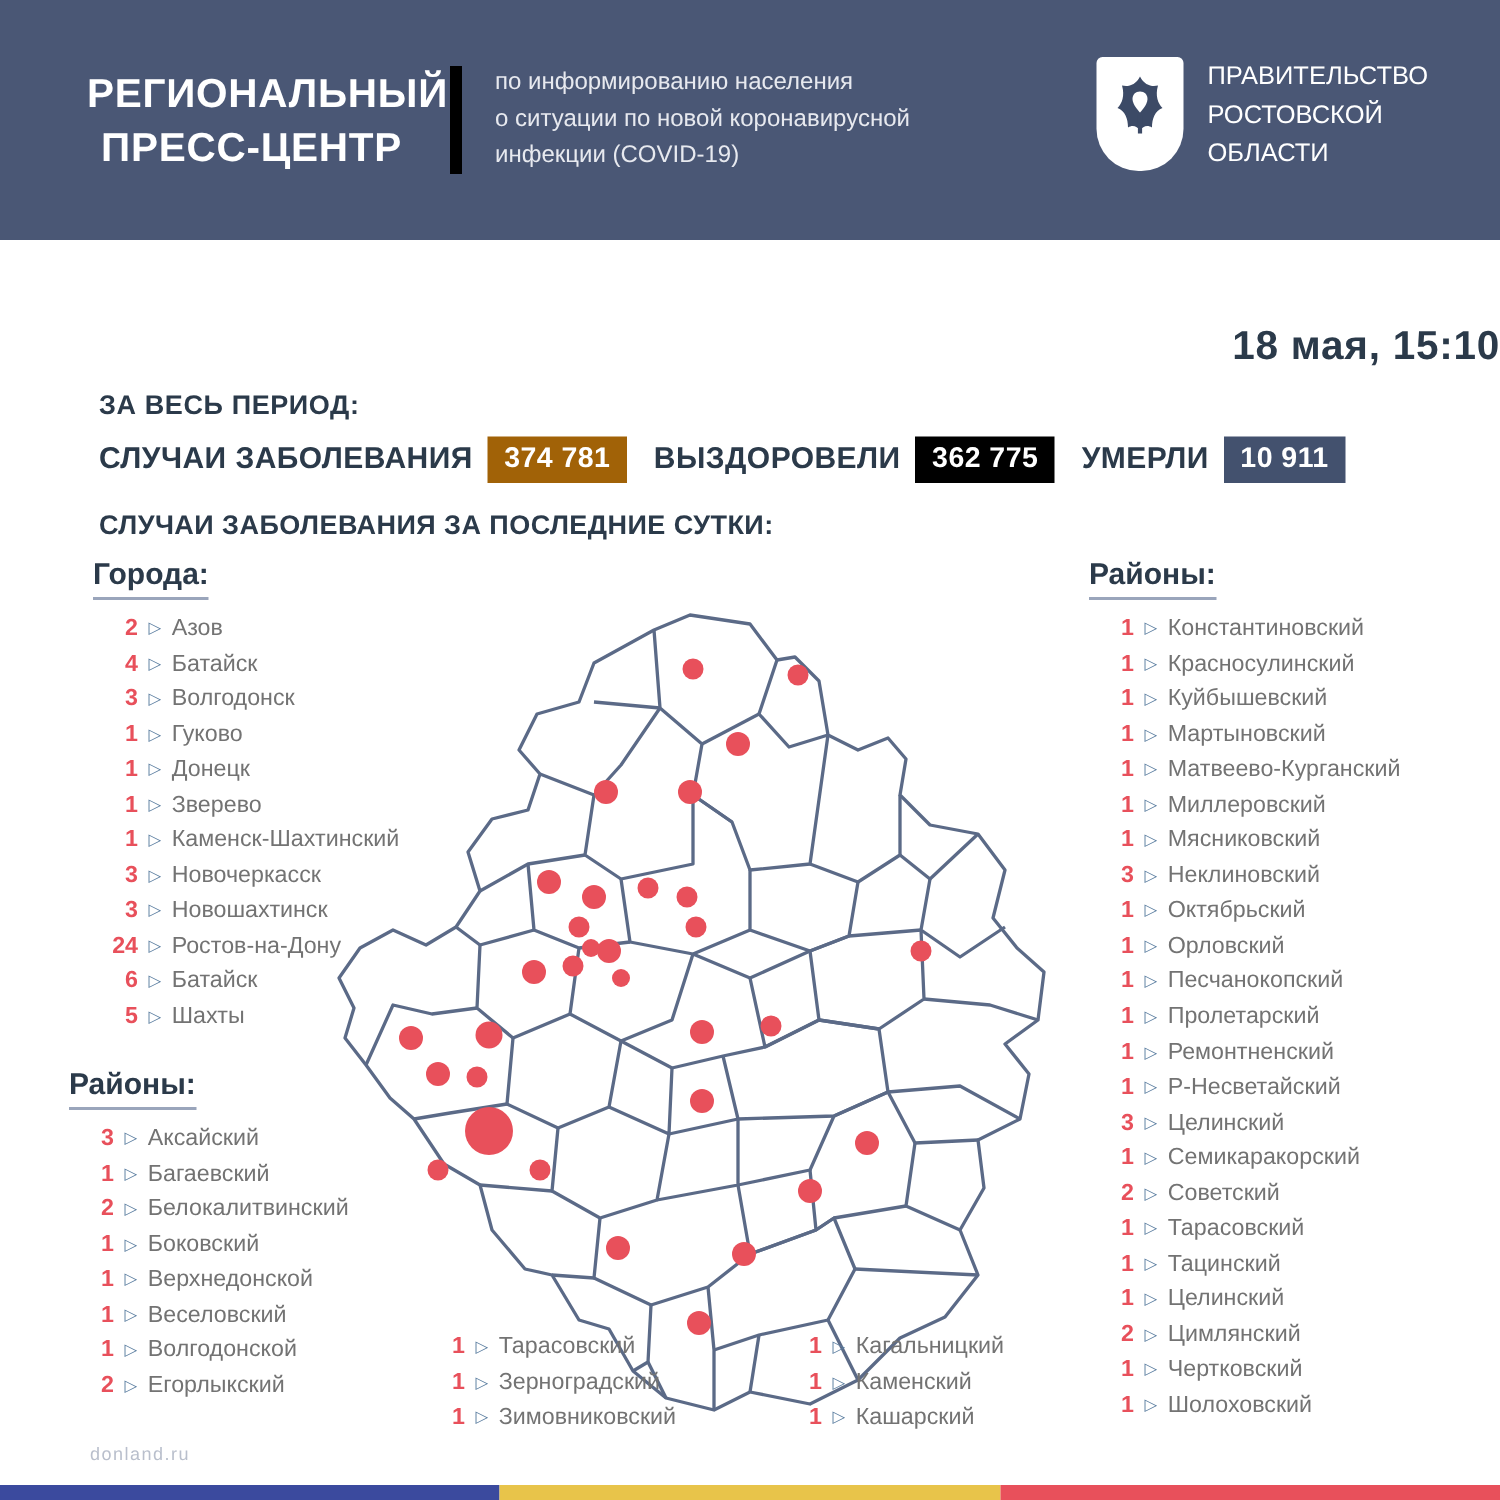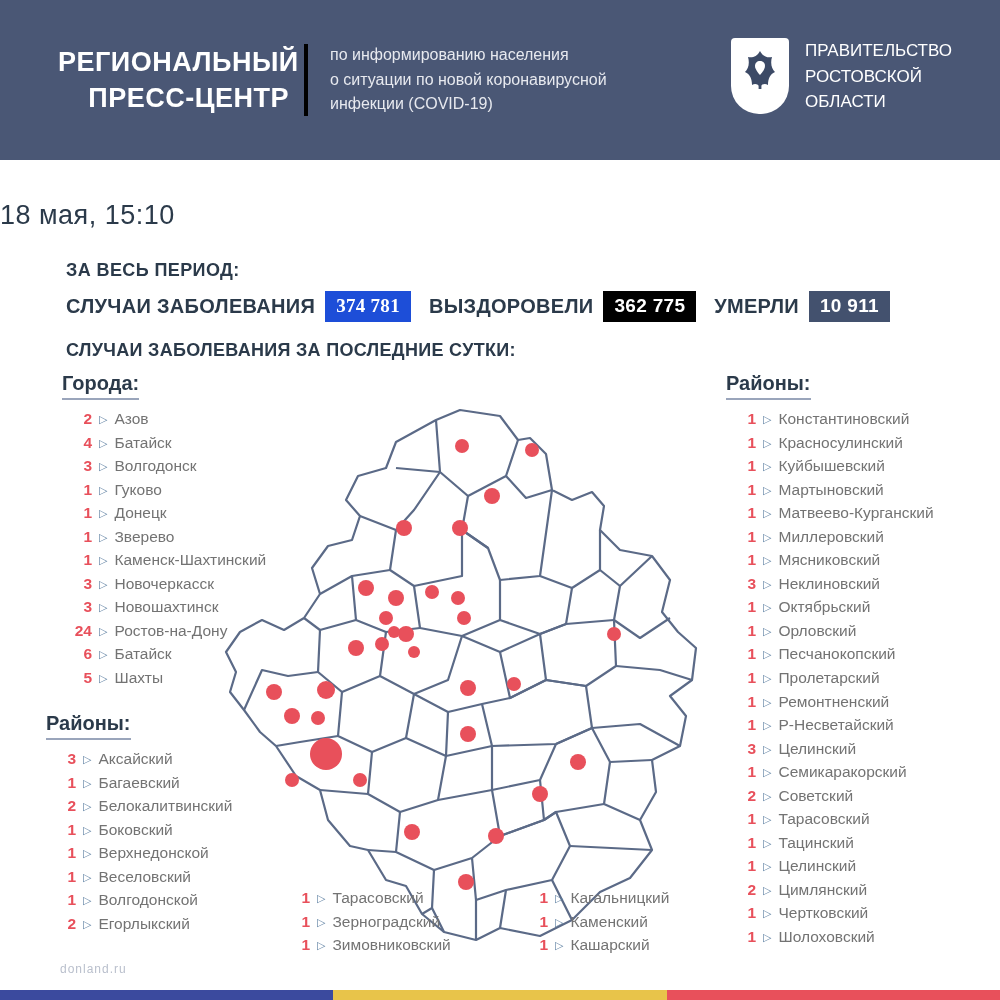--- a/index.html
+++ b/index.html
@@ -23,22 +23,22 @@
     position: relative;
   }
   .header-title {
     color: #ffffff;
     font-size: 27px;
     font-weight: bold;
     line-height: 1.35;
     letter-spacing: 0.5px;
     width: 250px;
     text-align: right;
-    padding-right: 15px;
-    border-right: 4px solid #000000;
+    padding-right: 32px;
+    border-right: 8px solid #000000;
     margin-left: 18px;
   }
   .header-sub {
     color: #e7e9ef;
     font-size: 16px;
     line-height: 1.55;
     margin-left: 22px;
     width: 360px;
   }
   .gov-block {
@@ -59,25 +59,25 @@
   .coat svg { display: block; }
   .gov-text {
     color: #ffffff;
     font-size: 17px;
     line-height: 1.5;
     font-weight: normal;
   }
 
   
   .date-line {
-    text-align: left;
+    text-align: right;
     font-size: 27px;
-    font-weight: normal;
+    font-weight: bold;
     color: #2b3a4a;
-    margin-top: 40px;
+    margin-top: 55px;
     letter-spacing: 0.5px;
   }
 
   
   .period-label {
     position: absolute;
     left: 66px; top: 260px;
     font-size: 18px; font-weight: bold;
     color: #2b3a4a;
     letter-spacing: 0.4px;
@@ -89,21 +89,21 @@
     font-size: 20px; font-weight: bold;
     letter-spacing: 0.3px;
   }
   .totals .lbl { color: #2b3a4a; margin-right: 10px; }
   .chip {
     color: #fff; font-size: 19px; font-weight: bold;
     padding: 4px 11px 5px;
     margin-right: 18px;
     display: inline-block;
   }
-  .chip.red { background: #1d4ed8; font-family: Liberation Serif, serif; }
+  .chip.red { background: #a16207; }
   .chip.blue { background: #000000; }
   .chip.dark { background: #43516e; }
 
   .daily-label {
     position: absolute;
     left: 66px; top: 340px;
     font-size: 18px; font-weight: bold;
     color: #2b3a4a;
     letter-spacing: 0.3px;
   }

